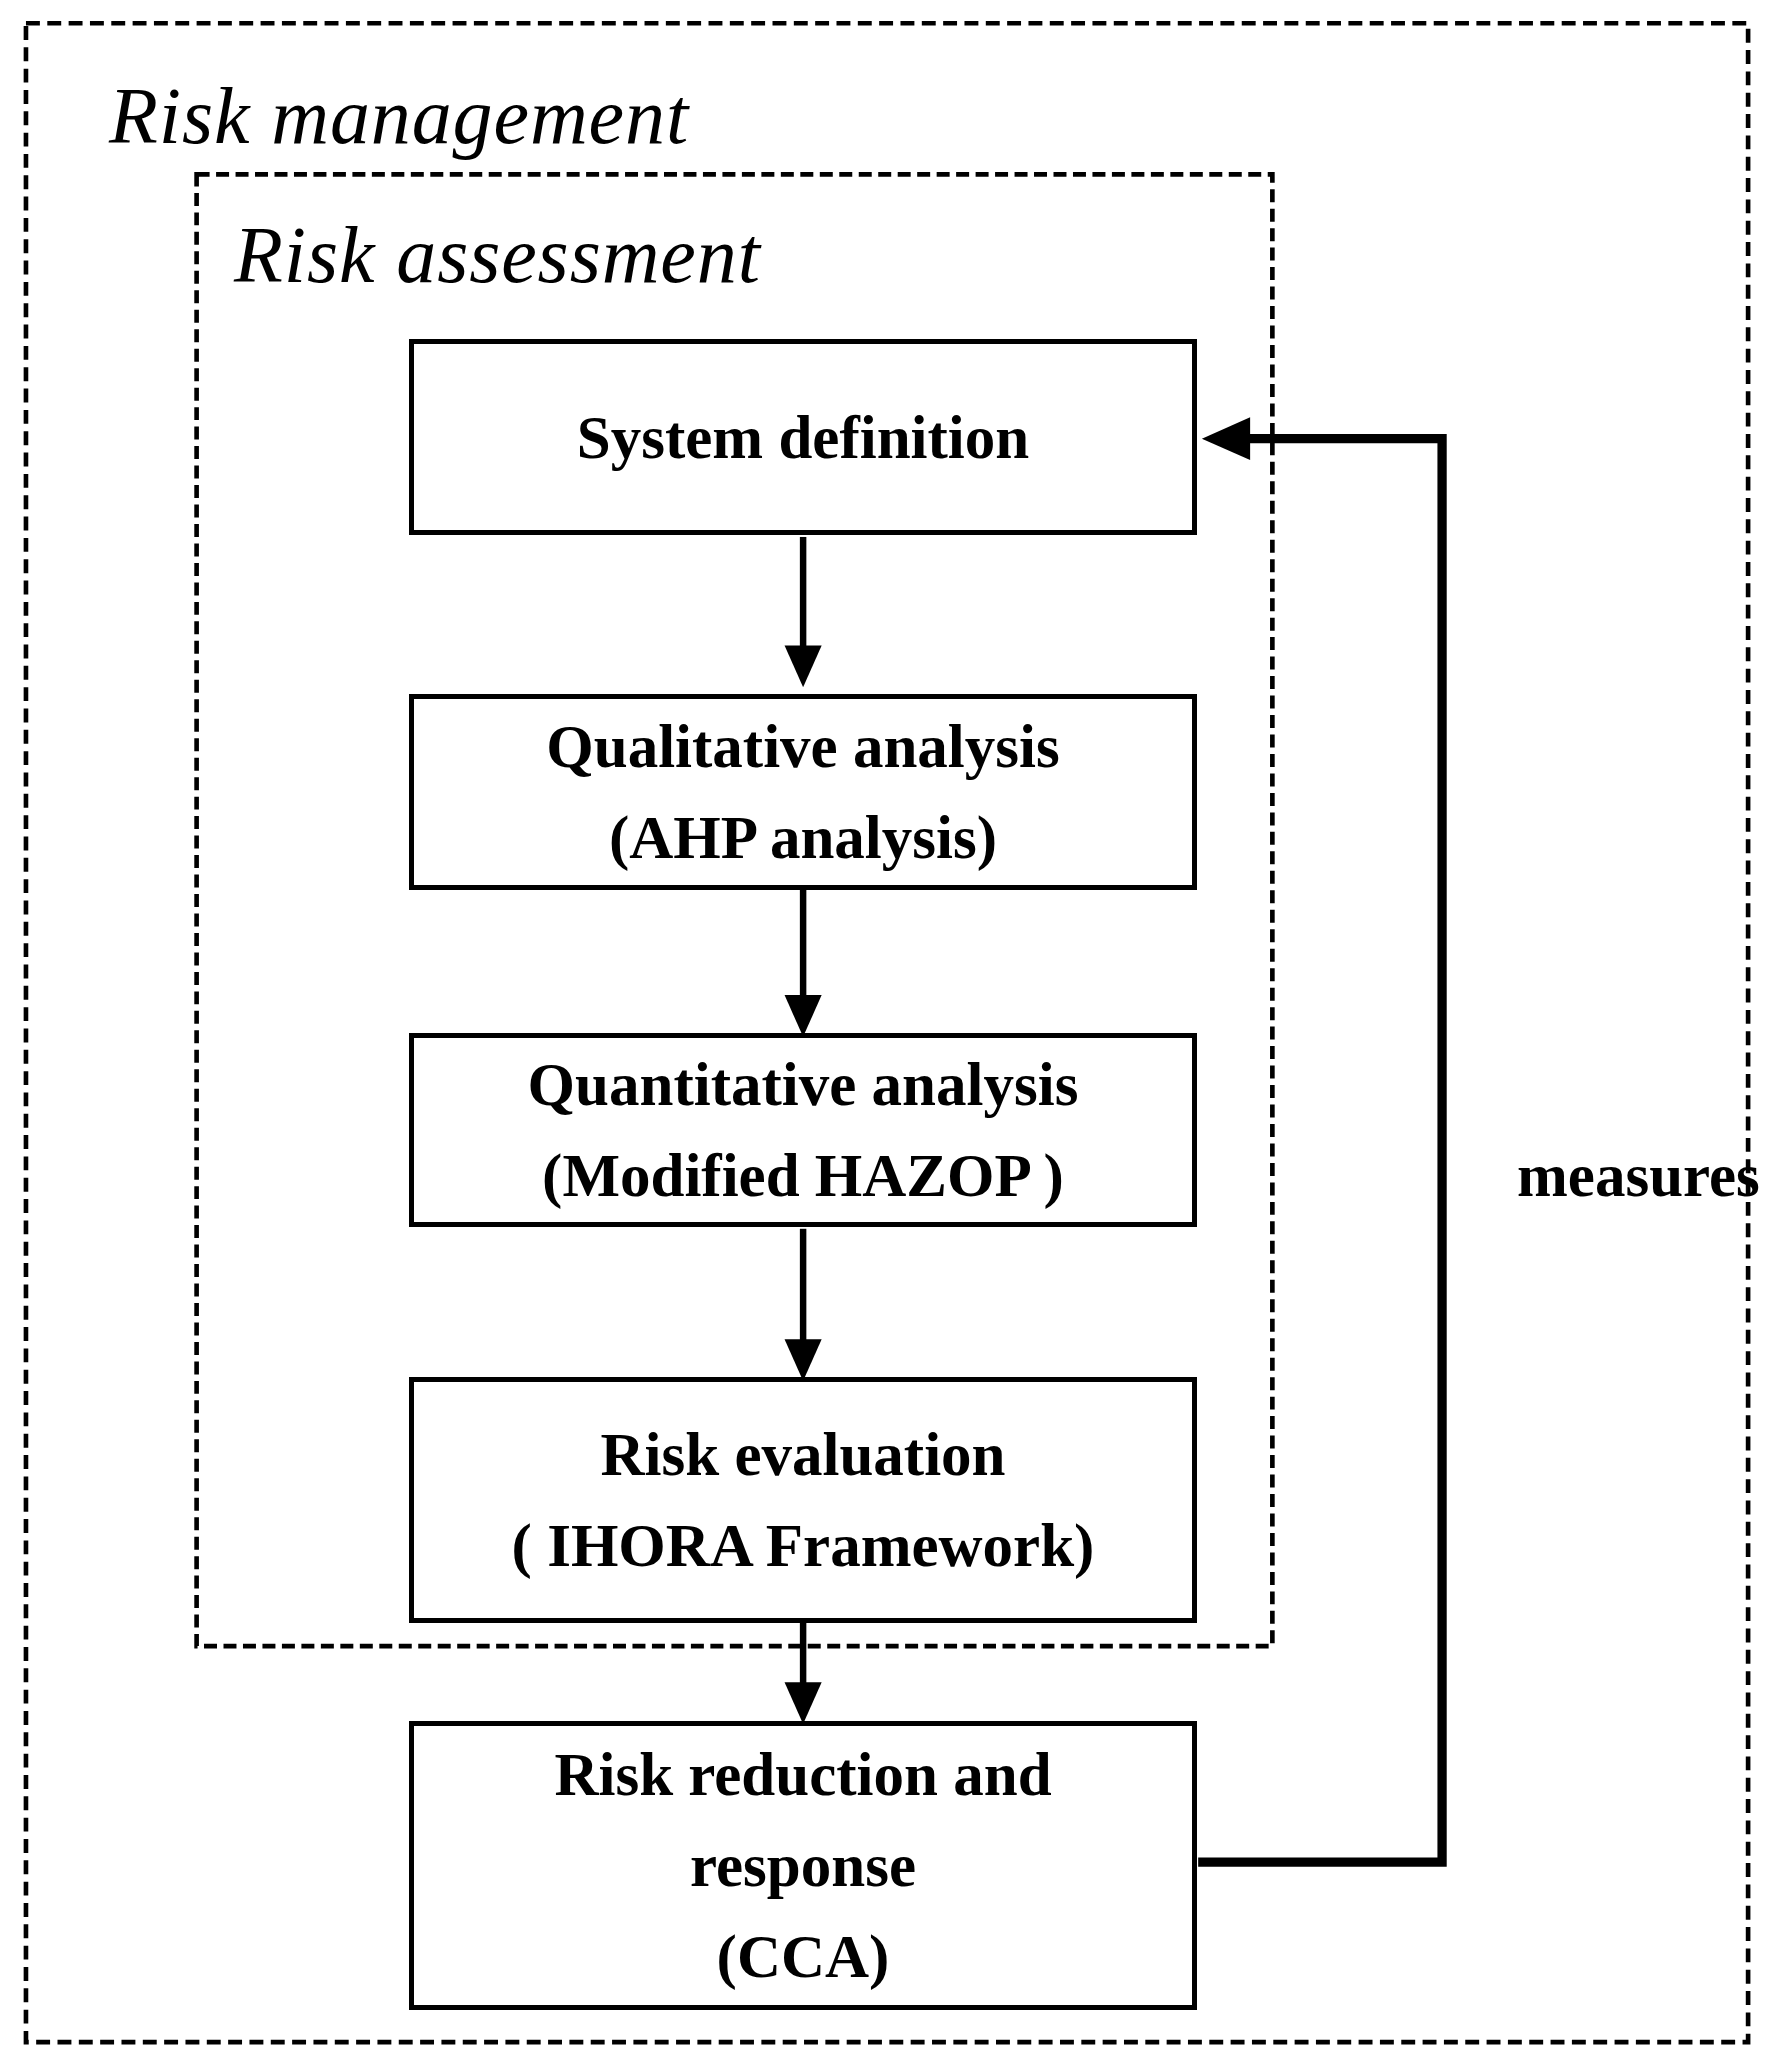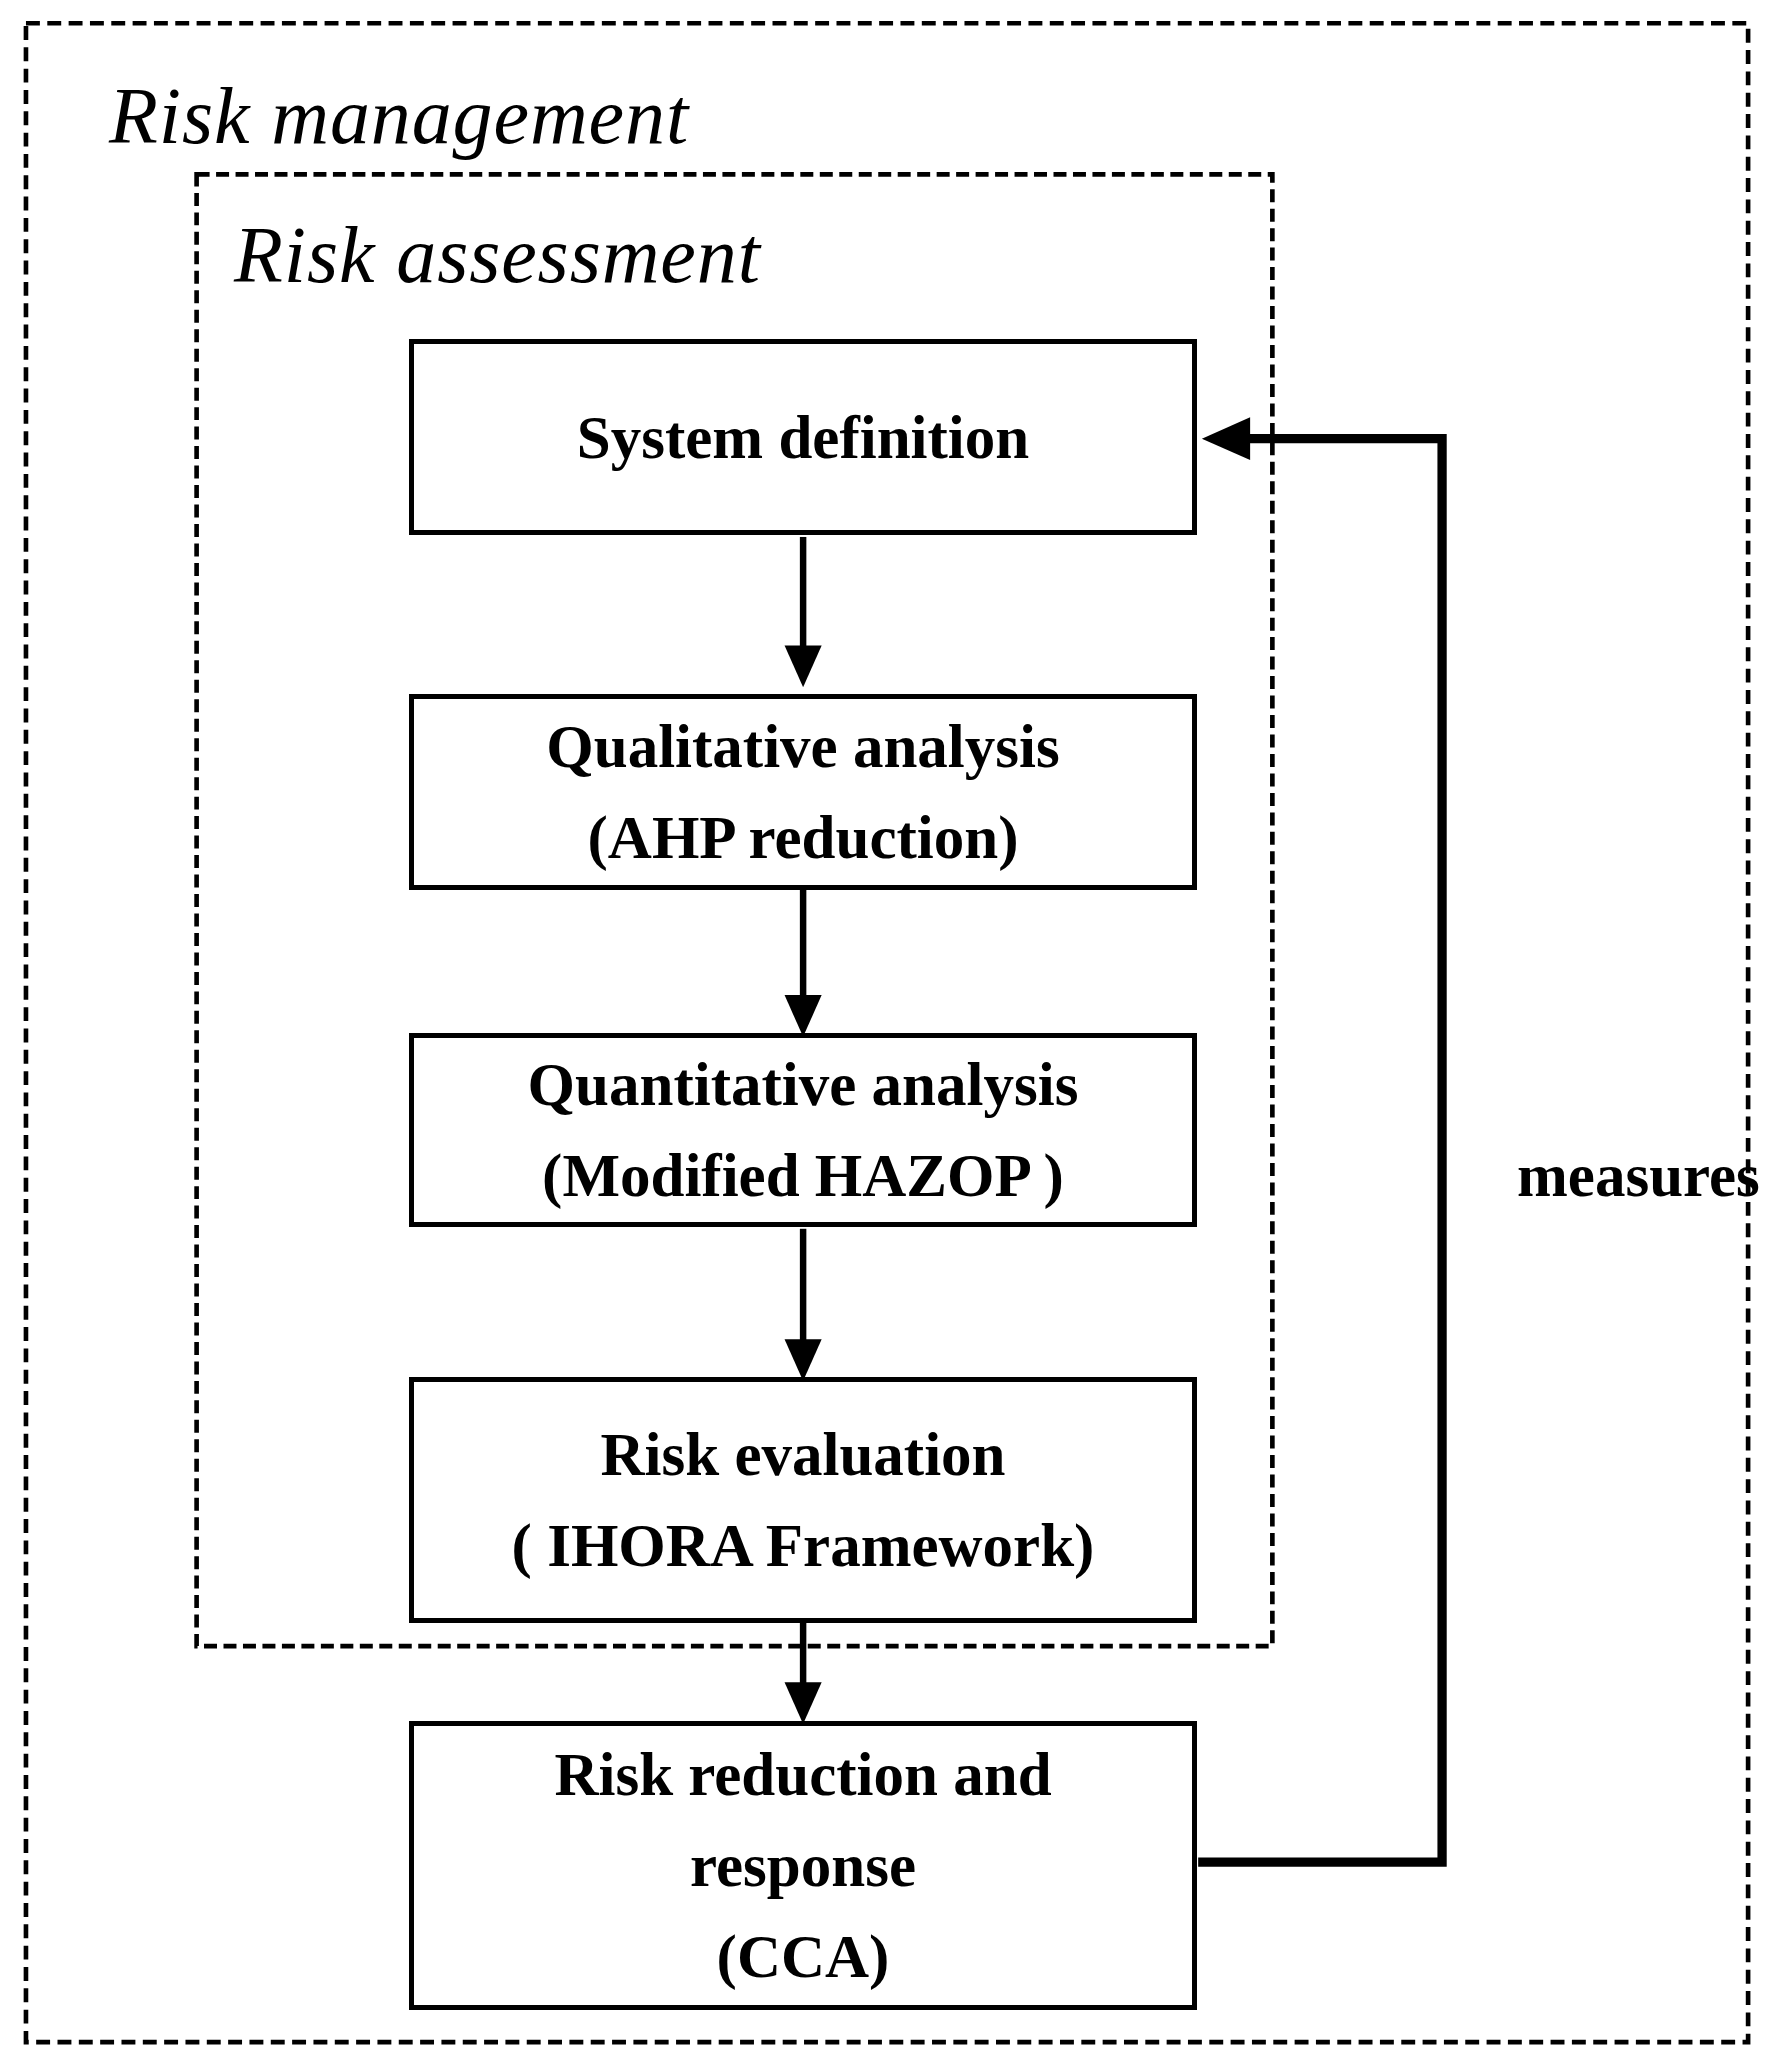--- a/index.html
+++ b/index.html
@@ -104,21 +104,21 @@
   <div class="frame-label" style="left:65px; top:72px;margin-left:44px;">Risk management</div>
 
   <div class="frame-label" style="left:234px; top:211px;">Risk assessment</div>
 
   <div class="flow-box box-1">
     <span>System definition</span>
   </div>
 
   <div class="flow-box box-2">
     <span>Qualitative analysis</span>
-    <span>(AHP reduction)</span>
+    <span>(AHP analysis)</span>
   </div>
 
   <div class="flow-box box-3">
     <span>Quantitative analysis</span>
     <span>(Modified HAZOP )</span>
   </div>
 
   <div class="flow-box box-4">
     <span>Risk evaluation</span>
     <span>( IHORA Framework)</span>

